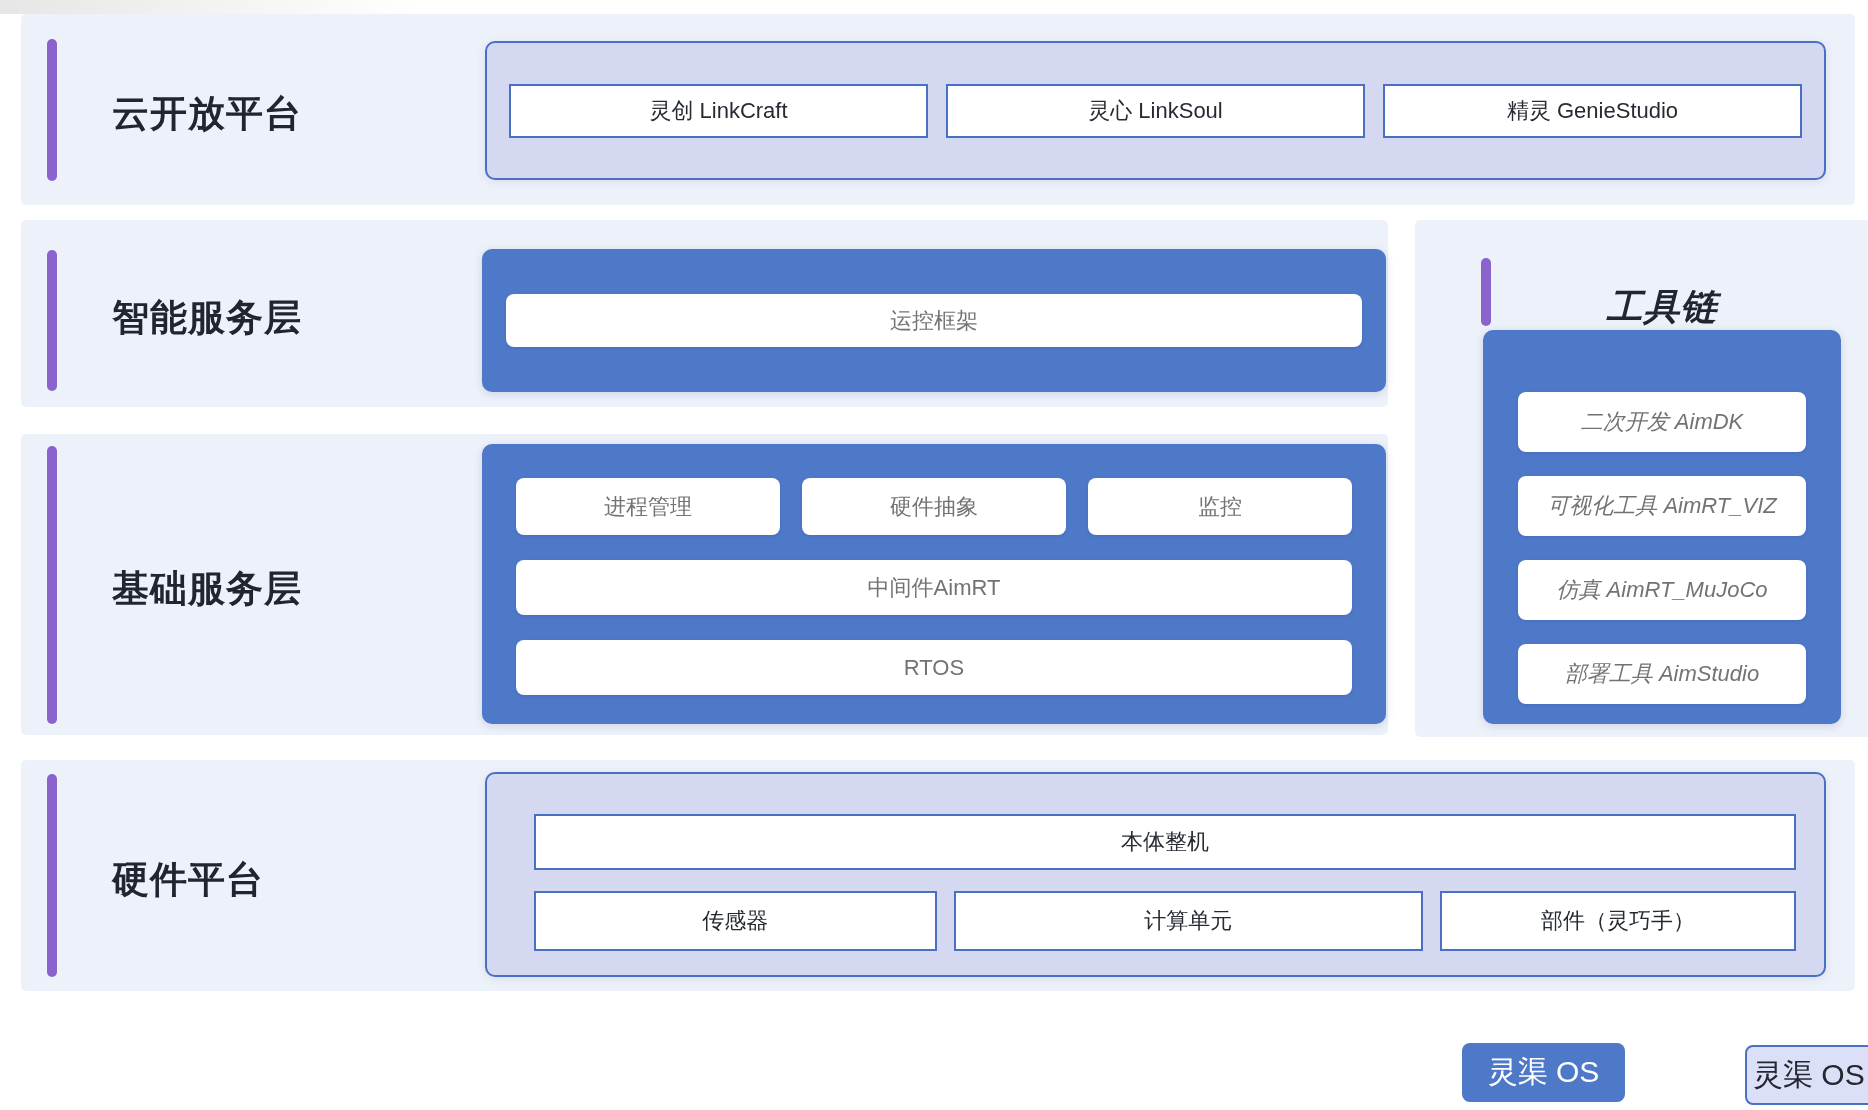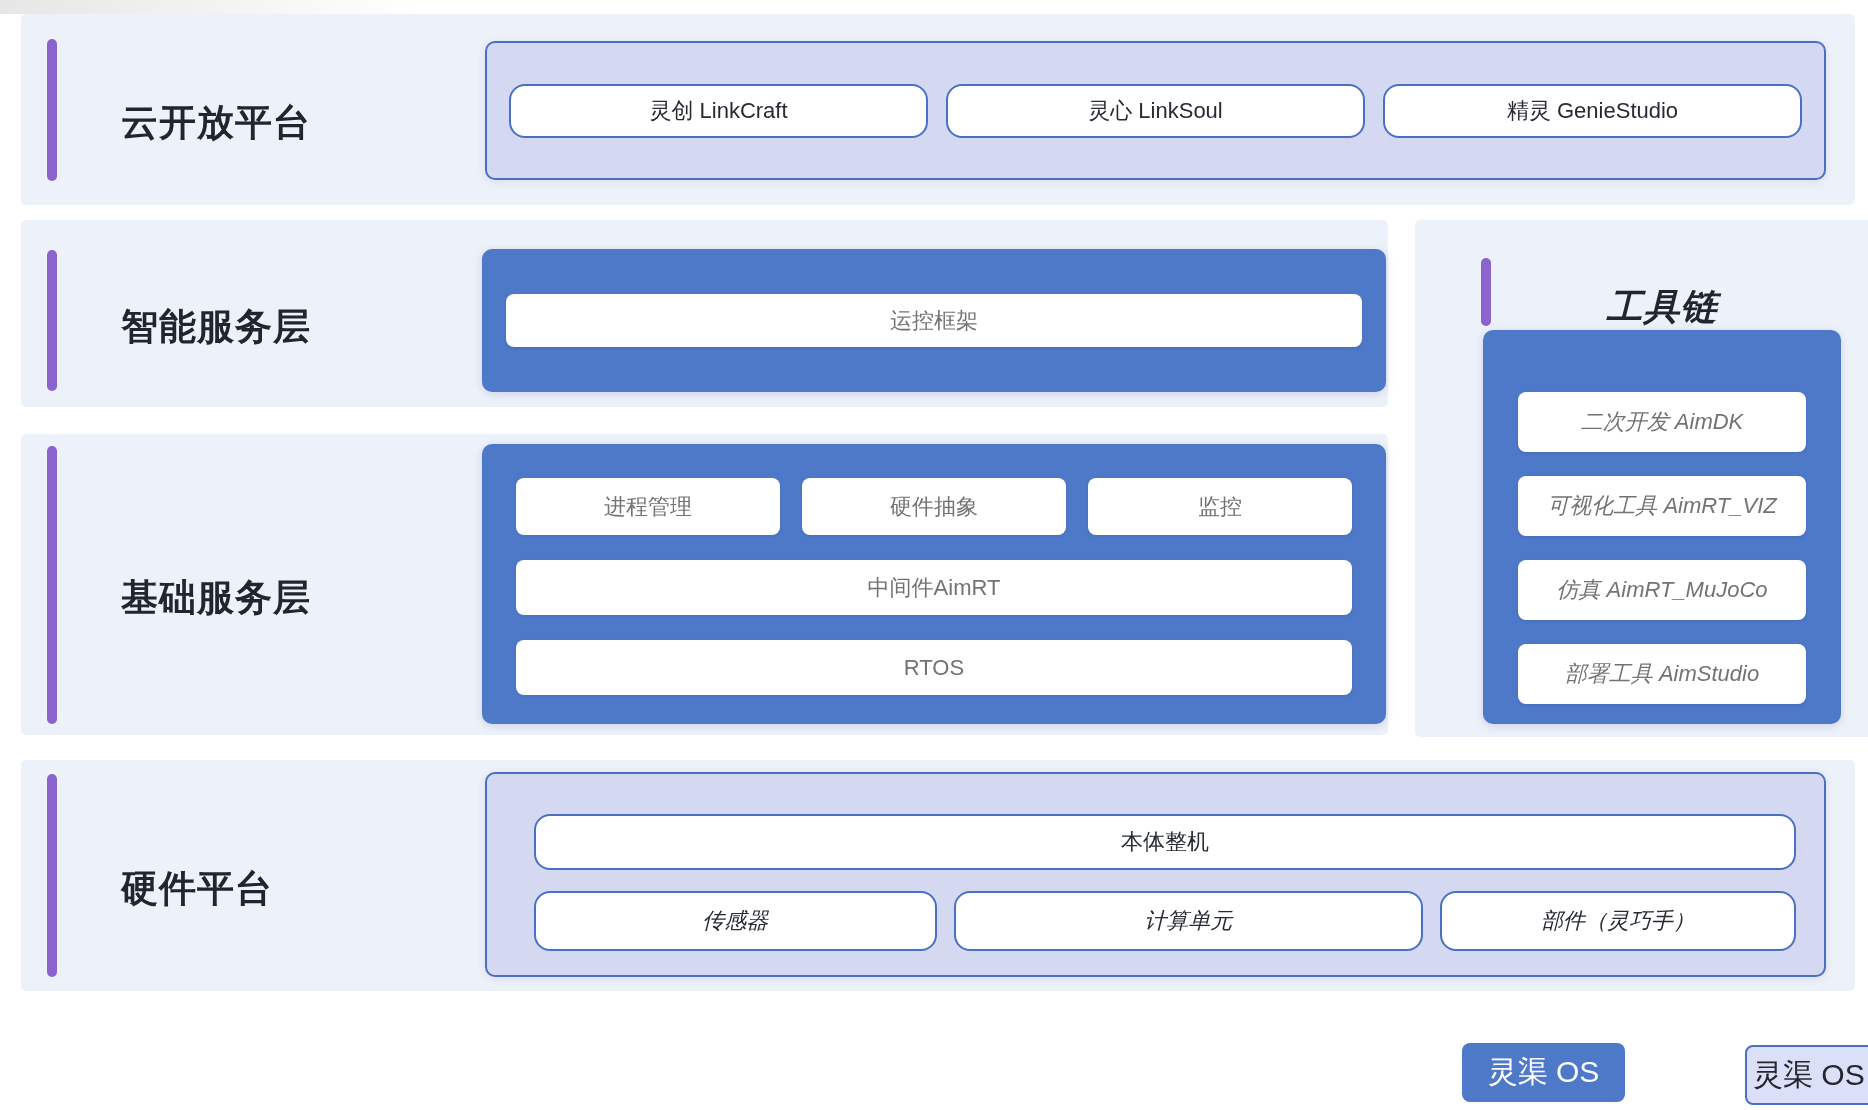--- a/index.html
+++ b/index.html
@@ -20,21 +20,21 @@
 
   .accent-bar{position:absolute;left:26px;width:10px;border-radius:6px;background:#8a63cc;}
   #bar-cloud{top:25px;height:142px;}
   #bar-intelligent{top:30px;height:141px;}
   #bar-base{top:12px;height:278px;}
   #bar-hardware{top:14px;height:203px;}
   #bar-toolchain{left:66px;top:38px;height:68px;}
 
   .row-title{
     position:absolute;left:87px;top:50%;transform:translateY(-50%);
-    margin:13px;font-size:37px;font-weight:700;color:#21262e;white-space:nowrap;letter-spacing:1px;
+    margin:4px;font-size:37px;font-weight:700;color:#21262e;white-space:nowrap;letter-spacing:1px;
   }
   .toolchain-title{
     position:absolute;left:68px;top:63px;width:358px;margin:0;text-align:center;
     font-size:36px;font-weight:700;color:#21262e;letter-spacing:1px;
   }
 
   .lavender-container{
     position:absolute;background:#d4d8f1;border:2.5px solid #4a70c3;border-radius:10px;
     box-sizing:border-box;box-shadow:0 2px 8px rgba(70,90,160,0.12);
   }
@@ -43,38 +43,38 @@
 
   .blue-container{
     position:absolute;background:#4e78c8;border-radius:10px;box-sizing:border-box;
     box-shadow:0 2px 8px rgba(60,80,150,0.18);
   }
   #intelligent-container{left:461px;top:29px;width:904px;height:143px;display:flex;align-items:center;padding:0 24px;}
   #base-container{left:461px;top:10px;width:904px;height:280px;display:flex;flex-direction:column;padding:34px 34px 26px;gap:25px;}
   #toolchain-container{left:68px;top:110px;width:358px;height:394px;display:flex;flex-direction:column;padding:62px 35px 20px;gap:24px;}
 
   .outlined-box{
-    background:#ffffff;border:2.5px solid #4a70c3;border-radius:16px;box-sizing:border-box;
+    background:#ffffff;border:2.5px solid #4a70c3;border-radius:0;box-sizing:border-box;
     display:flex;align-items:center;justify-content:center;
     font-size:22px;color:#262b33;white-space:nowrap;
   }
   .white-box{
     background:#ffffff;border-radius:8px;box-sizing:border-box;
     display:flex;align-items:center;justify-content:center;
     font-size:22px;color:#737373;white-space:nowrap;
     box-shadow:0 1px 3px rgba(40,60,120,0.18);
   }
   #cloud-container .outlined-box{flex:1;height:54px;}
   #intelligent-container .white-box{width:100%;height:53px;}
   .triple-row{display:flex;gap:22px;height:57px;flex:none;}
   .triple-row .white-box{flex:1;height:auto;}
   .full-box{height:55px;flex:none;}
   #toolchain-container .white-box{height:60px;flex:none;}
   #hw-main{height:56px;flex:none;}
-  .hw-row{display:flex;gap:17px;height:60px;flex:none;font-style:italic;}
+  .hw-row{display:flex;gap:17px;height:60px;flex:none;}
 
   .legend-chip{
     position:absolute;border-radius:8px;box-sizing:border-box;
     display:flex;align-items:center;justify-content:center;font-size:30px;white-space:nowrap;
   }
   #legend-primary{left:1462px;top:1043px;width:163px;height:59px;background:#4e78c8;color:#ffffff;}
   #legend-secondary{left:1745px;top:1045px;width:196px;height:60px;background:#dcdff8;border:2.5px solid #4a70c3;color:#23272e;}
 </style>
 </head>
 <body>

